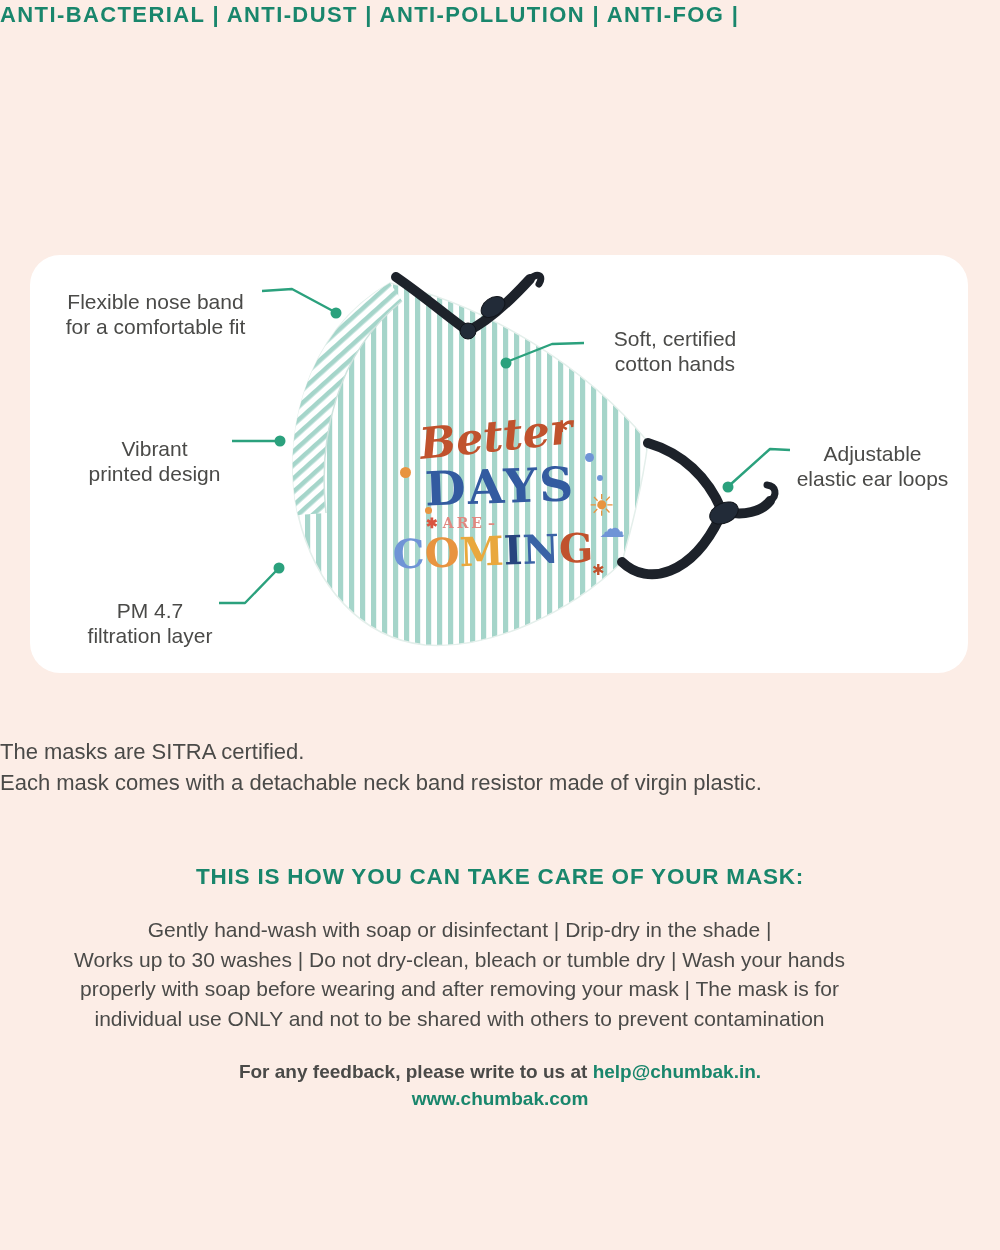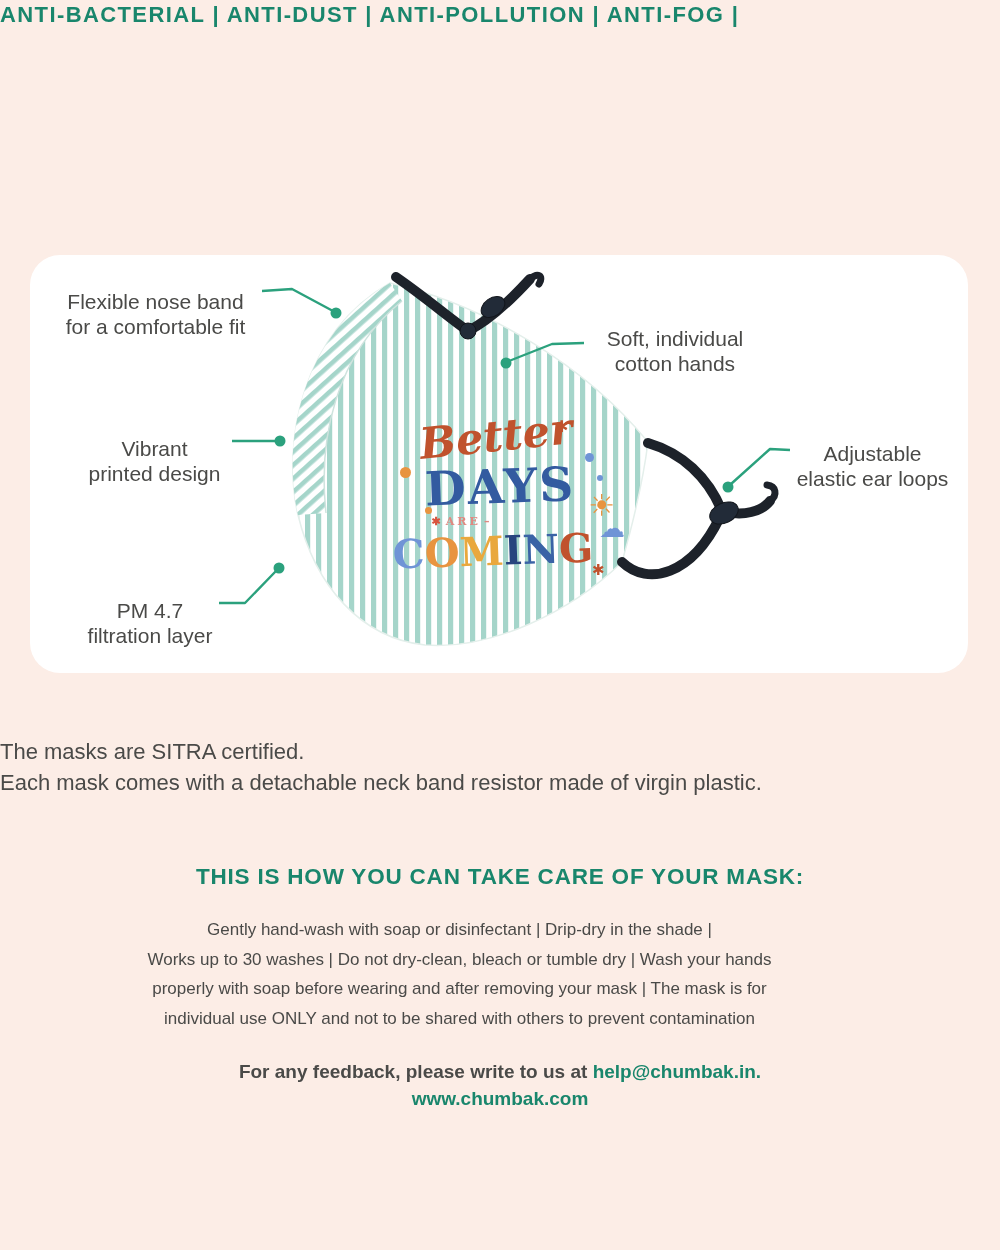--- a/index.html
+++ b/index.html
@@ -35,40 +35,40 @@
   .c2{left:32px;  top:165px; width:185px;}
   .c3{left:745px; top:170px; width:195px;}
   .c4{left:20px;  top:327px; width:200px;}
   
   .print{position:absolute; left:348px; top:158px; width:240px; height:190px;}
   .print .word{position:absolute; text-align:center; font-family:"DejaVu Serif", serif;}
   .word-better{left:28px; top:-2px; width:180px; font-style:italic; font-weight:bold;
     font-size:43px; color:#c0522d; transform:rotate(-6deg);}
   .word-days{left:28px; top:46px; width:188px; font-weight:bold; font-size:47px;
     color:#335ba0; letter-spacing:2px; transform:rotate(-2deg);}
-  .word-are-row{left:34px; top:102px; width:100px; font-size:11px; font-weight:bold;
+  .word-are-row{left:34px; top:102px; width:100px; font-size:14px; font-weight:bold;
     letter-spacing:3px; color:#e08880;}
   .are-sparkle{color:#d9543f; margin-right:2px;}
   .are-dash{color:#e08880; margin-left:3px;}
   .word-coming{left:0px; top:114px; width:230px; font-weight:bold; font-size:40px;
     letter-spacing:0px; transform:rotate(-2deg);}
   .deco{position:absolute; line-height:1; font-family:"DejaVu Sans", sans-serif;}
   .dot{position:absolute; border-radius:50%;}
   
   .cert{
     position:absolute; left:0; top:736px; width:868px; text-align:left;
     color:#4a4a48; font-size:22px; line-height:31px;
   }
   .care-heading{
     position:absolute; left:0; top:864px; width:1000px; text-align:center;
     color:#19866c; font-weight:bold; font-size:22.5px; letter-spacing:0.8px;
   }
   .care{
     position:absolute; left:0; top:915px; width:919px; text-align:center;
-    color:#4a4a48; font-size:17px; line-height:29.5px;
+    color:#4a4a48; font-size:21px; line-height:29.5px;
   }
   .footer{
     position:absolute; left:0; top:1058px; width:1000px; text-align:center;
     color:#4a4a48; font-size:19px; line-height:27px; font-weight:bold;
   }
   .footer .link{color:#19866c;}
 </style>
 </head>
 <body>
 
@@ -128,21 +128,21 @@
 
       <polyline class="cline" points="189,348 215,348 246,316"></polyline>
       <circle class="cdot" cx="249" cy="313" r="5.5"></circle>
     </svg>
 
     <div class="callout c0">
       <div>Flexible nose band</div>
       <div>for a comfortable fit</div>
     </div>
     <div class="callout c1">
-      <div>Soft, individual</div>
+      <div>Soft, certified</div>
       <div>cotton hands</div>
     </div>
     <div class="callout c2">
       <div>Vibrant</div>
       <div>printed design</div>
     </div>
     <div class="callout c3">
       <div>Adjustable</div>
       <div>elastic ear loops</div>
     </div>

